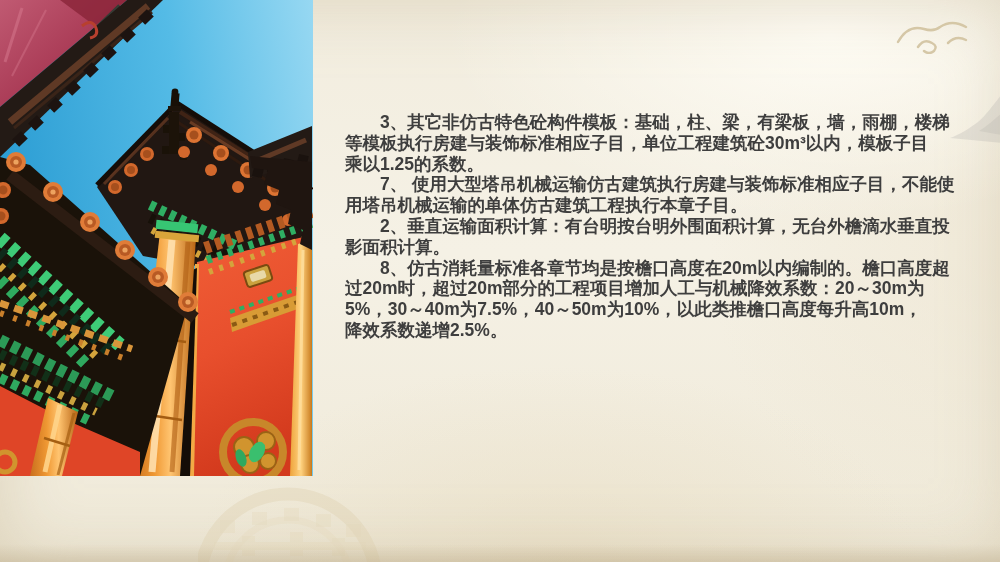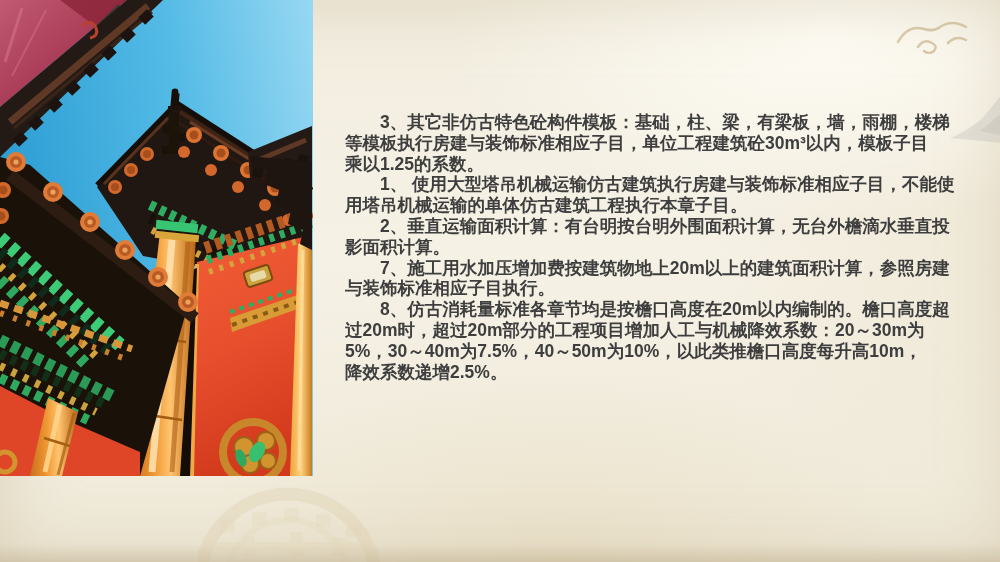--- a/index.html
+++ b/index.html
@@ -296,25 +296,23 @@
         <rect x="92" y="54" width="13" height="24"></rect>
         <rect x="134" y="60" width="13" height="18"></rect>
       </g>
     </g>
   </svg>
 
   <div class="text-block">
     <p>　　3、其它非仿古特色砼构件模板：基础，柱、梁，有梁板，墙，雨棚，楼梯
 等模板执行房建与装饰标准相应子目，单位工程建筑砼30m³以内，模板子目
 乘以1.25的系数。</p>
-    <p>　　1、 使用大型塔吊机械运输仿古建筑执行房建与装饰标准相应子目，不能使
+    <p>　　7、 使用大型塔吊机械运输仿古建筑执行房建与装饰标准相应子目，不能使
 用塔吊机械运输的单体仿古建筑工程执行本章子目。</p>
     <p>　　2、垂直运输面积计算：有台明按台明外围面积计算，无台外檐滴水垂直投
 影面积计算。</p>
-    <p>　　7、施工用水加压增加费按建筑物地上20m以上的建筑面积计算，参照房建
-与装饰标准相应子目执行。</p>
     <p>　　8、仿古消耗量标准各章节均是按檐口高度在20m以内编制的。檐口高度超
 过20m时，超过20m部分的工程项目增加人工与机械降效系数：20～30m为
 5%，30～40m为7.5%，40～50m为10%，以此类推檐口高度每升高10m，
 降效系数递增2.5%。</p>
   </div>
 
 </div>
 
 </body></html>

